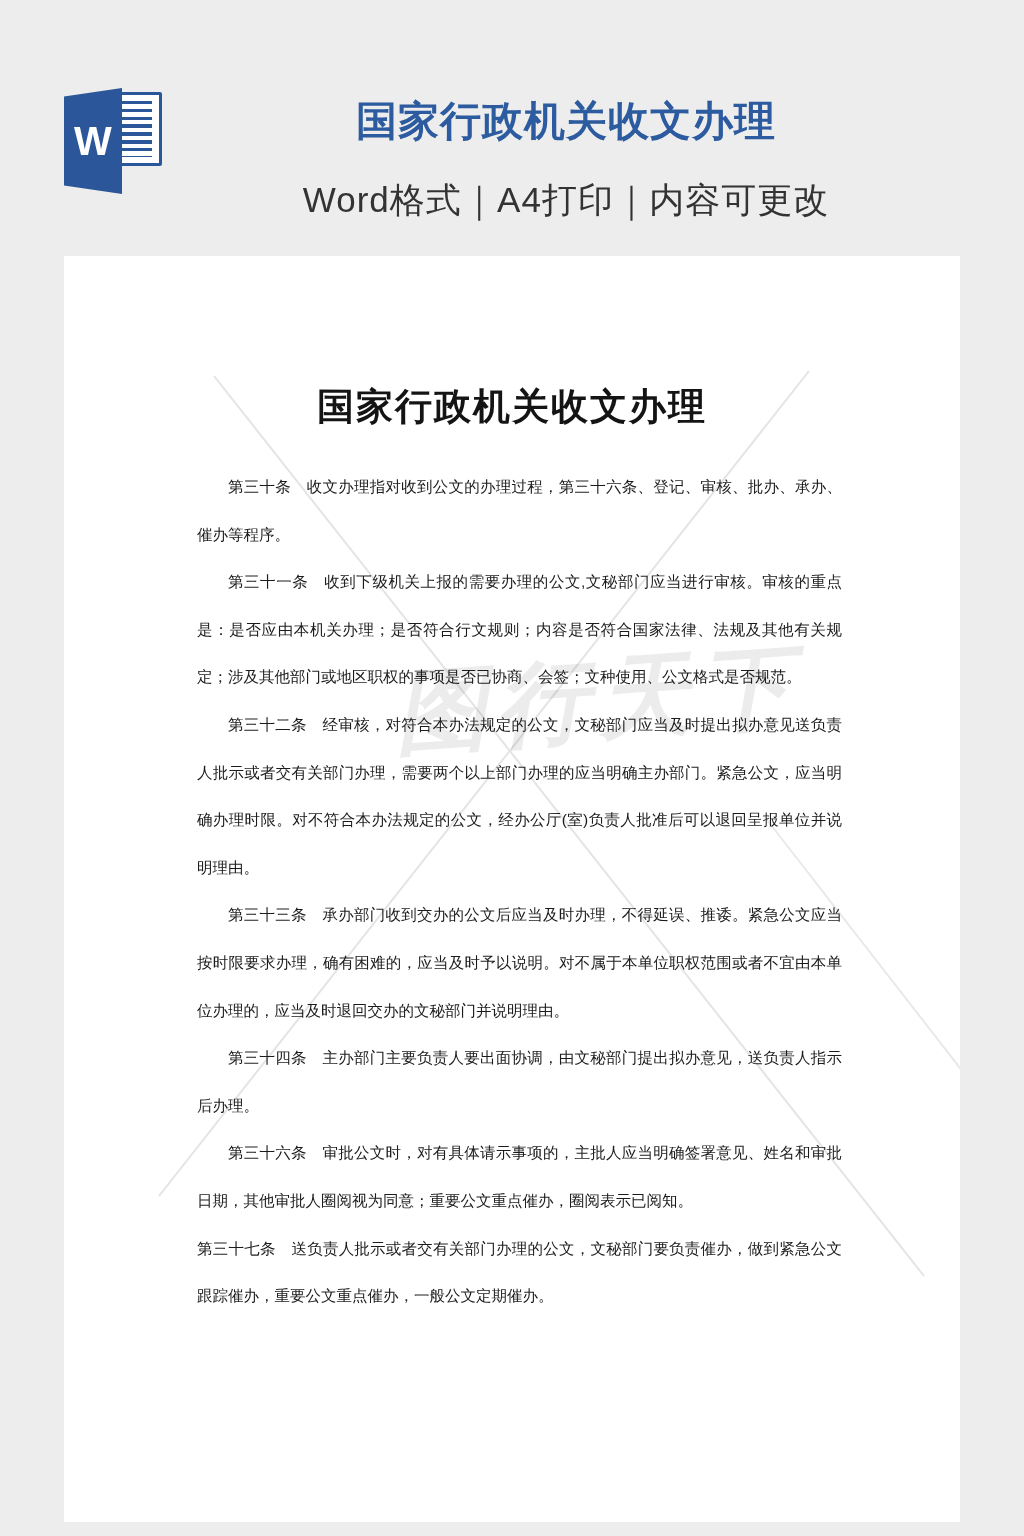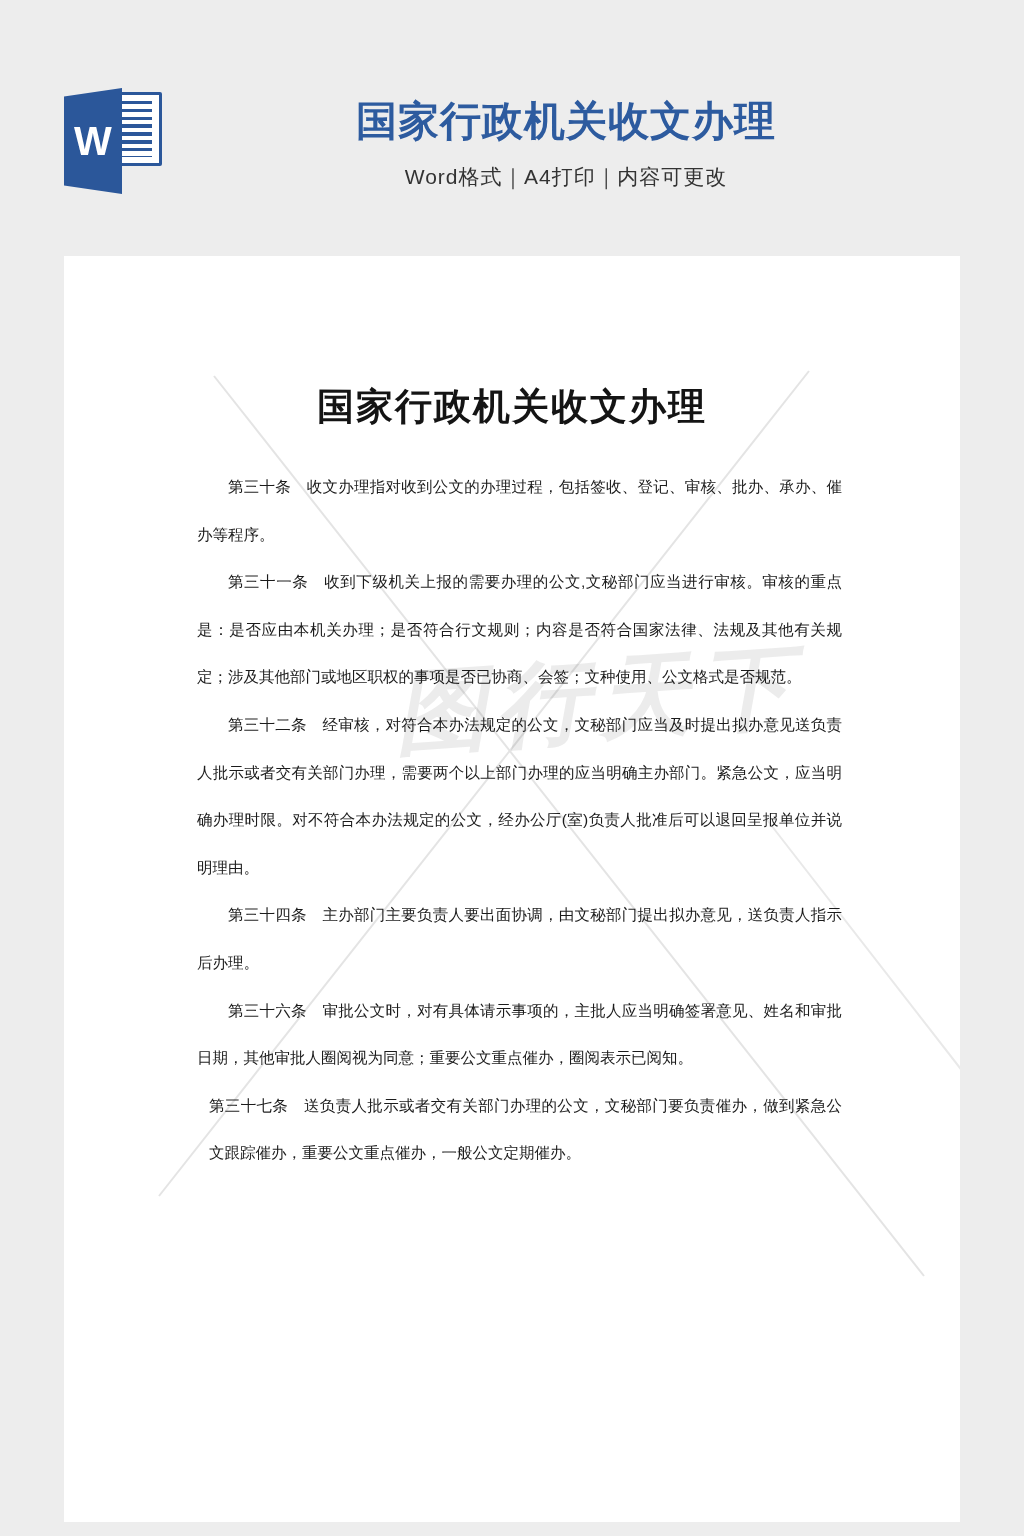--- a/index.html
+++ b/index.html
@@ -24,21 +24,21 @@
     background:repeating-linear-gradient(to bottom,#2b579a 0 3.5px,transparent 3.5px 7.8px);
   }
   .word-cover{
     position:absolute;left:0;top:0;width:58px;height:106px;background:#2b579a;
     clip-path:polygon(0 8%,100% 0,100% 100%,0 92%);
     display:flex;align-items:center;justify-content:center;
   }
   .word-cover .w-letter{color:#fff;font-size:40px;font-weight:700;line-height:1;}
   .header-text{position:absolute;left:566px;top:94px;transform:translateX(-50%);text-align:center;white-space:nowrap;}
   .header-title{margin:0;font-size:41px;font-weight:700;color:#2d5b9f;letter-spacing:1px;}
-  .header-subtitle{margin-top:14px;font-size:21px;color:#333333;letter-spacing:1px;}
+  .header-subtitle{margin-top:28px;font-size:35px;color:#333333;letter-spacing:1px;}
 
   
   .doc-page{
     position:absolute;left:64px;top:256px;width:896px;height:1266px;
     background:#ffffff;overflow:hidden;
   }
   .wm-lines{position:absolute;left:0;top:0;width:896px;height:1266px;pointer-events:none;}
   .wm-text{
     position:absolute;left:330px;top:382px;
     font-family:"DejaVu Serif","Liberation Serif",serif;
@@ -52,21 +52,21 @@
     position:relative;margin:132px 0 0;text-align:center;
     font-size:37px;font-weight:600;color:#141414;letter-spacing:2px;line-height:1;
   }
   .doc-body{
     position:relative;
     margin-top:38px;padding:0 118px 0 133px;
     font-size:15.5px;line-height:47.6px;
     color:#1b1b1b;text-align:justify;
   }
   .doc-body p{margin:0;text-indent:2em;}
-  .doc-body p.no-indent{text-indent:0;margin-left:12px;}
+  .doc-body p.no-indent{text-indent:0;}
 </style>
 </head>
 <body>
 
 <div class="canvas">
 
   <header class="page-header">
     <div class="word-icon">
       <div class="word-sheet">
         <div class="word-sheet-lines"></div>
@@ -87,23 +87,24 @@
       <line x1="150" y1="120" x2="860" y2="1020" stroke="#e4e4e4" stroke-width="2"></line>
       <line x1="745" y1="115" x2="95" y2="940" stroke="#e4e4e4" stroke-width="2"></line>
       <line x1="700" y1="560" x2="910" y2="830" stroke="#e9e9e9" stroke-width="2"></line>
     </svg>
 
     <div class="wm-text">图行天下</div>
 
     <h2 class="doc-title">国家行政机关收文办理</h2>
 
     <section class="doc-body">
-      <p>第三十条　收文办理指对收到公文的办理过程，包括签收、登记、审核、批办、承办、催办等程序。</p>
+      <p>第三十条　收文办理指对收到公文的办理过程，第三十六条、登记、审核、批办、承办、催办等程序。</p>
       <p>第三十一条　收到下级机关上报的需要办理的公文,文秘部门应当进行审核。审核的重点是：是否应由本机关办理；是否符合行文规则；内容是否符合国家法律、法规及其他有关规定；涉及其他部门或地区职权的事项是否已协商、会签；文种使用、公文格式是否规范。</p>
       <p>第三十二条　经审核，对符合本办法规定的公文，文秘部门应当及时提出拟办意见送负责人批示或者交有关部门办理，需要两个以上部门办理的应当明确主办部门。紧急公文，应当明确办理时限。对不符合本办法规定的公文，经办公厅(室)负责人批准后可以退回呈报单位并说明理由。</p>
+      <p>第三十三条　承办部门收到交办的公文后应当及时办理，不得延误、推诿。紧急公文应当按时限要求办理，确有困难的，应当及时予以说明。对不属于本单位职权范围或者不宜由本单位办理的，应当及时退回交办的文秘部门并说明理由。</p>
       <p>第三十四条　主办部门主要负责人要出面协调，由文秘部门提出拟办意见，送负责人指示后办理。</p>
       <p>第三十六条　审批公文时，对有具体请示事项的，主批人应当明确签署意见、姓名和审批日期，其他审批人圈阅视为同意；重要公文重点催办，圈阅表示已阅知。</p>
       <p class="no-indent">第三十七条　送负责人批示或者交有关部门办理的公文，文秘部门要负责催办，做到紧急公文跟踪催办，重要公文重点催办，一般公文定期催办。</p>
     </section>
 
   </main>
 
 </div>
 
 </body></html>

